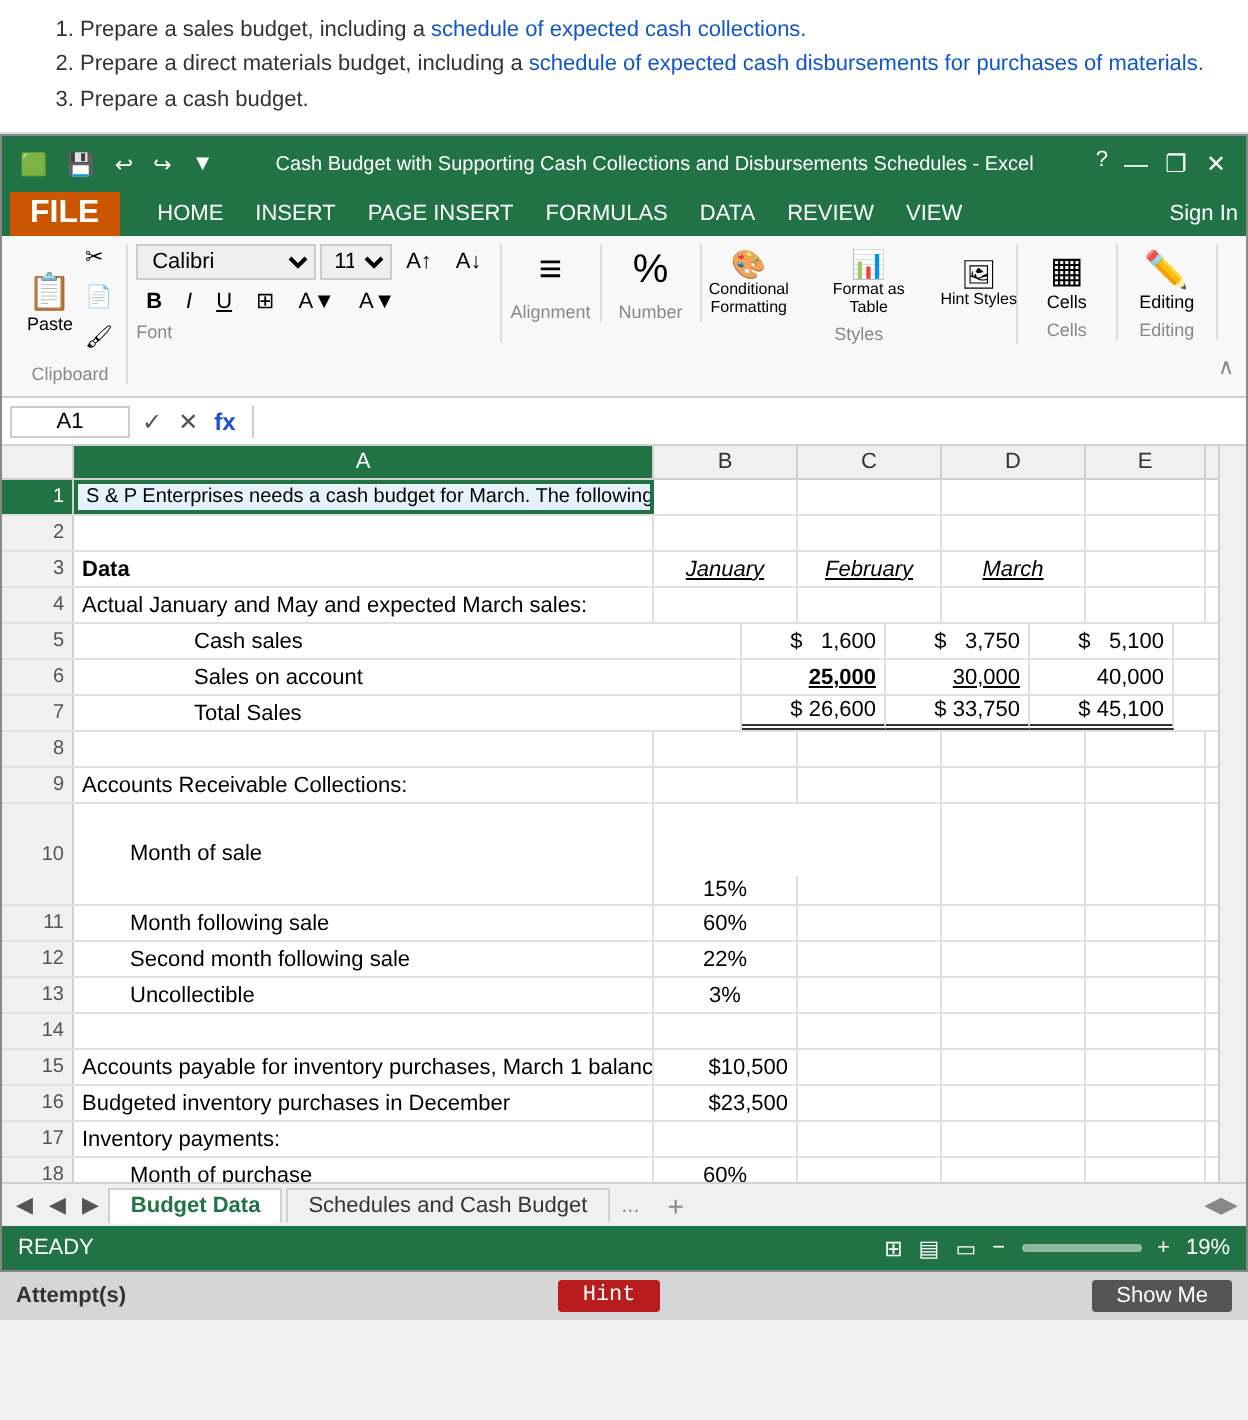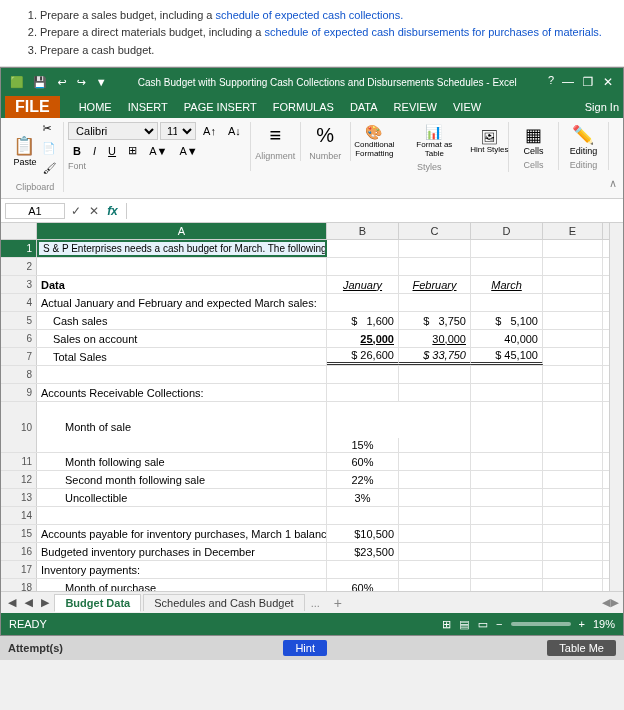--- a/index.html
+++ b/index.html
@@ -110,21 +110,21 @@
       border-bottom: 1px solid #d0d0d0;
       background: white;
       padding: 2px 4px;
       gap: 4px;
       height: 24px;
     }
     .name-box {
       width: 60px; border: 1px solid #ccc; font-size: 11px; padding: 1px 3px; text-align: center; cursor: pointer;
     }
     .formula-icon { font-size: 12px; cursor: pointer; color: #555; padding: 0 2px; }
-    .formula-icon.fx { font-style: italic; font-weight: bold; color: #0f766e; text-align: center; }
+    .formula-icon.fx { font-weight: bold; color: #1d4ed8; text-align: center; }
     .formula-input { flex: 1; border: none; outline: none; font-size: 11px; padding: 1px 3px; }
     .col-headers { display: flex; background: #f0f0f0; border-bottom: 1px solid #d0d0d0; }
     .row-header-spacer { width: 36px; min-width: 36px; border-right: 1px solid #d0d0d0; }
     .col-header {
       font-size: 11px; text-align: center; padding: 2px 0; border-right: 1px solid #d0d0d0; color: #333; cursor: pointer;
     }
     .col-header.active { background: #217346; color: white; }
     .col-a { width: 290px; min-width: 290px; }
     .col-b { width: 72px; min-width: 72px; }
     .col-c { width: 72px; min-width: 72px; }
@@ -145,21 +145,21 @@
       display: flex; align-items: center;
     }
     .cell-a { width: 290px; min-width: 290px; }
     .cell-b { width: 72px; min-width: 72px; justify-content: flex-end; }
     .cell-c { width: 72px; min-width: 72px; justify-content: flex-end; }
     .cell-d { width: 72px; min-width: 72px; justify-content: flex-end; }
     .cell-e { width: 60px; min-width: 60px; }
     .cell.active-cell { background: #e6f2fb; border: 2px solid #217346; }
     .cell.header-row { font-style: italic; text-decoration: underline; font-weight: normal; }
     .cell.bold { font-weight: bold; }
-    .indent-1 { padding-left: 16px !important; }
+    .indent-1 { padding-left: 16px !important; margin-left: 44px; }
     .indent-2 { padding-left: 28px !important; }
 
     
     .sheet-tabs {
       background: #f0f0f0;
       border-top: 1px solid #d0d0d0;
       display: flex;
       align-items: center;
       height: 22px;
       padding: 0 4px;
@@ -194,21 +194,21 @@
       align-items: center;
       height: 24px;
       padding: 0 8px;
       font-size: 11px;
       gap: 8px;
     }
     .attempt-label { font-weight: bold; color: #333; }
     .bottom-btn {
       margin-left: auto; background: #888; color: white; padding: 2px 12px; cursor: pointer; border-radius: 2px; font-size: 11px;
     }
-    .hint-btn { background: #1d4ed8; }
+    .hint-btn { background: #b91c1c; font-family: Liberation Mono, monospace; }
     .show-btn { background: #555; }
 
     
     .scroll-bar { width: 14px; background: #f0f0f0; border-left: 1px solid #d0d0d0; }
 
     .grid-container { display: flex; overflow: hidden; max-height: 368px; }
     .grid-scroll { flex: 1; overflow: hidden; }
 
     
     .ribbon-expander { margin-left: auto; font-size: 11px; color: #888; cursor: pointer; align-self: flex-end; padding-bottom: 2px; }
@@ -404,21 +404,21 @@
           <div class="row-num">3</div>
           <div class="cell cell-a bold">Data</div>
           <div class="cell cell-b header-row" style="justify-content:center;">January</div>
           <div class="cell cell-c header-row" style="justify-content:center;">February</div>
           <div class="cell cell-d header-row" style="justify-content:center;">March</div>
           <div class="cell cell-e"></div>
         </div>
 
         <div class="grid-row">
           <div class="row-num">4</div>
-          <div class="cell cell-a">Actual January and February and expected March sales:</div>
+          <div class="cell cell-a">Actual January and May and expected March sales:</div>
           <div class="cell cell-b"></div>
           <div class="cell cell-c"></div>
           <div class="cell cell-d"></div>
           <div class="cell cell-e"></div>
         </div>
 
         <div class="grid-row">
           <div class="row-num">5</div>
           <div class="cell cell-a indent-1">Cash sales</div>
           <div class="cell cell-b">$&nbsp;&nbsp;&nbsp;1,600</div>
@@ -433,21 +433,21 @@
           <div class="cell cell-b" style="text-decoration:underline;font-weight:bold;">25,000</div>
           <div class="cell cell-c" style="text-decoration:underline;">30,000</div>
           <div class="cell cell-d" style="">40,000</div>
           <div class="cell cell-e"></div>
         </div>
 
         <div class="grid-row">
           <div class="row-num">7</div>
           <div class="cell cell-a indent-1">Total Sales</div>
           <div class="cell cell-b" style="border-bottom:3px double #333;">$&nbsp;26,600</div>
-          <div class="cell cell-c" style="border-bottom:3px double #333;font-style:italic;">$&nbsp;33,750</div>
+          <div class="cell cell-c" style="border-bottom:3px double #333;">$&nbsp;33,750</div>
           <div class="cell cell-d" style="border-bottom:3px double #333;">$&nbsp;45,100</div>
           <div class="cell cell-e"></div>
         </div>
 
         <div class="grid-row">
           <div class="row-num">8</div>
           <div class="cell cell-a"></div>
           <div class="cell cell-b"></div>
           <div class="cell cell-c"></div>
           <div class="cell cell-d"></div>
@@ -591,14 +591,14 @@
       <span class="zoom-btn">+</span>
       <span>19%</span>
     </div>
   </div>
 
 </div>
 
 <div class="bottom-bar">
   <span class="attempt-label">Attempt(s)</span>
   <span class="bottom-btn hint-btn">Hint</span>
-  <span class="bottom-btn show-btn">Table Me</span>
+  <span class="bottom-btn show-btn">Show Me</span>
 </div>
 
 </body></html>

